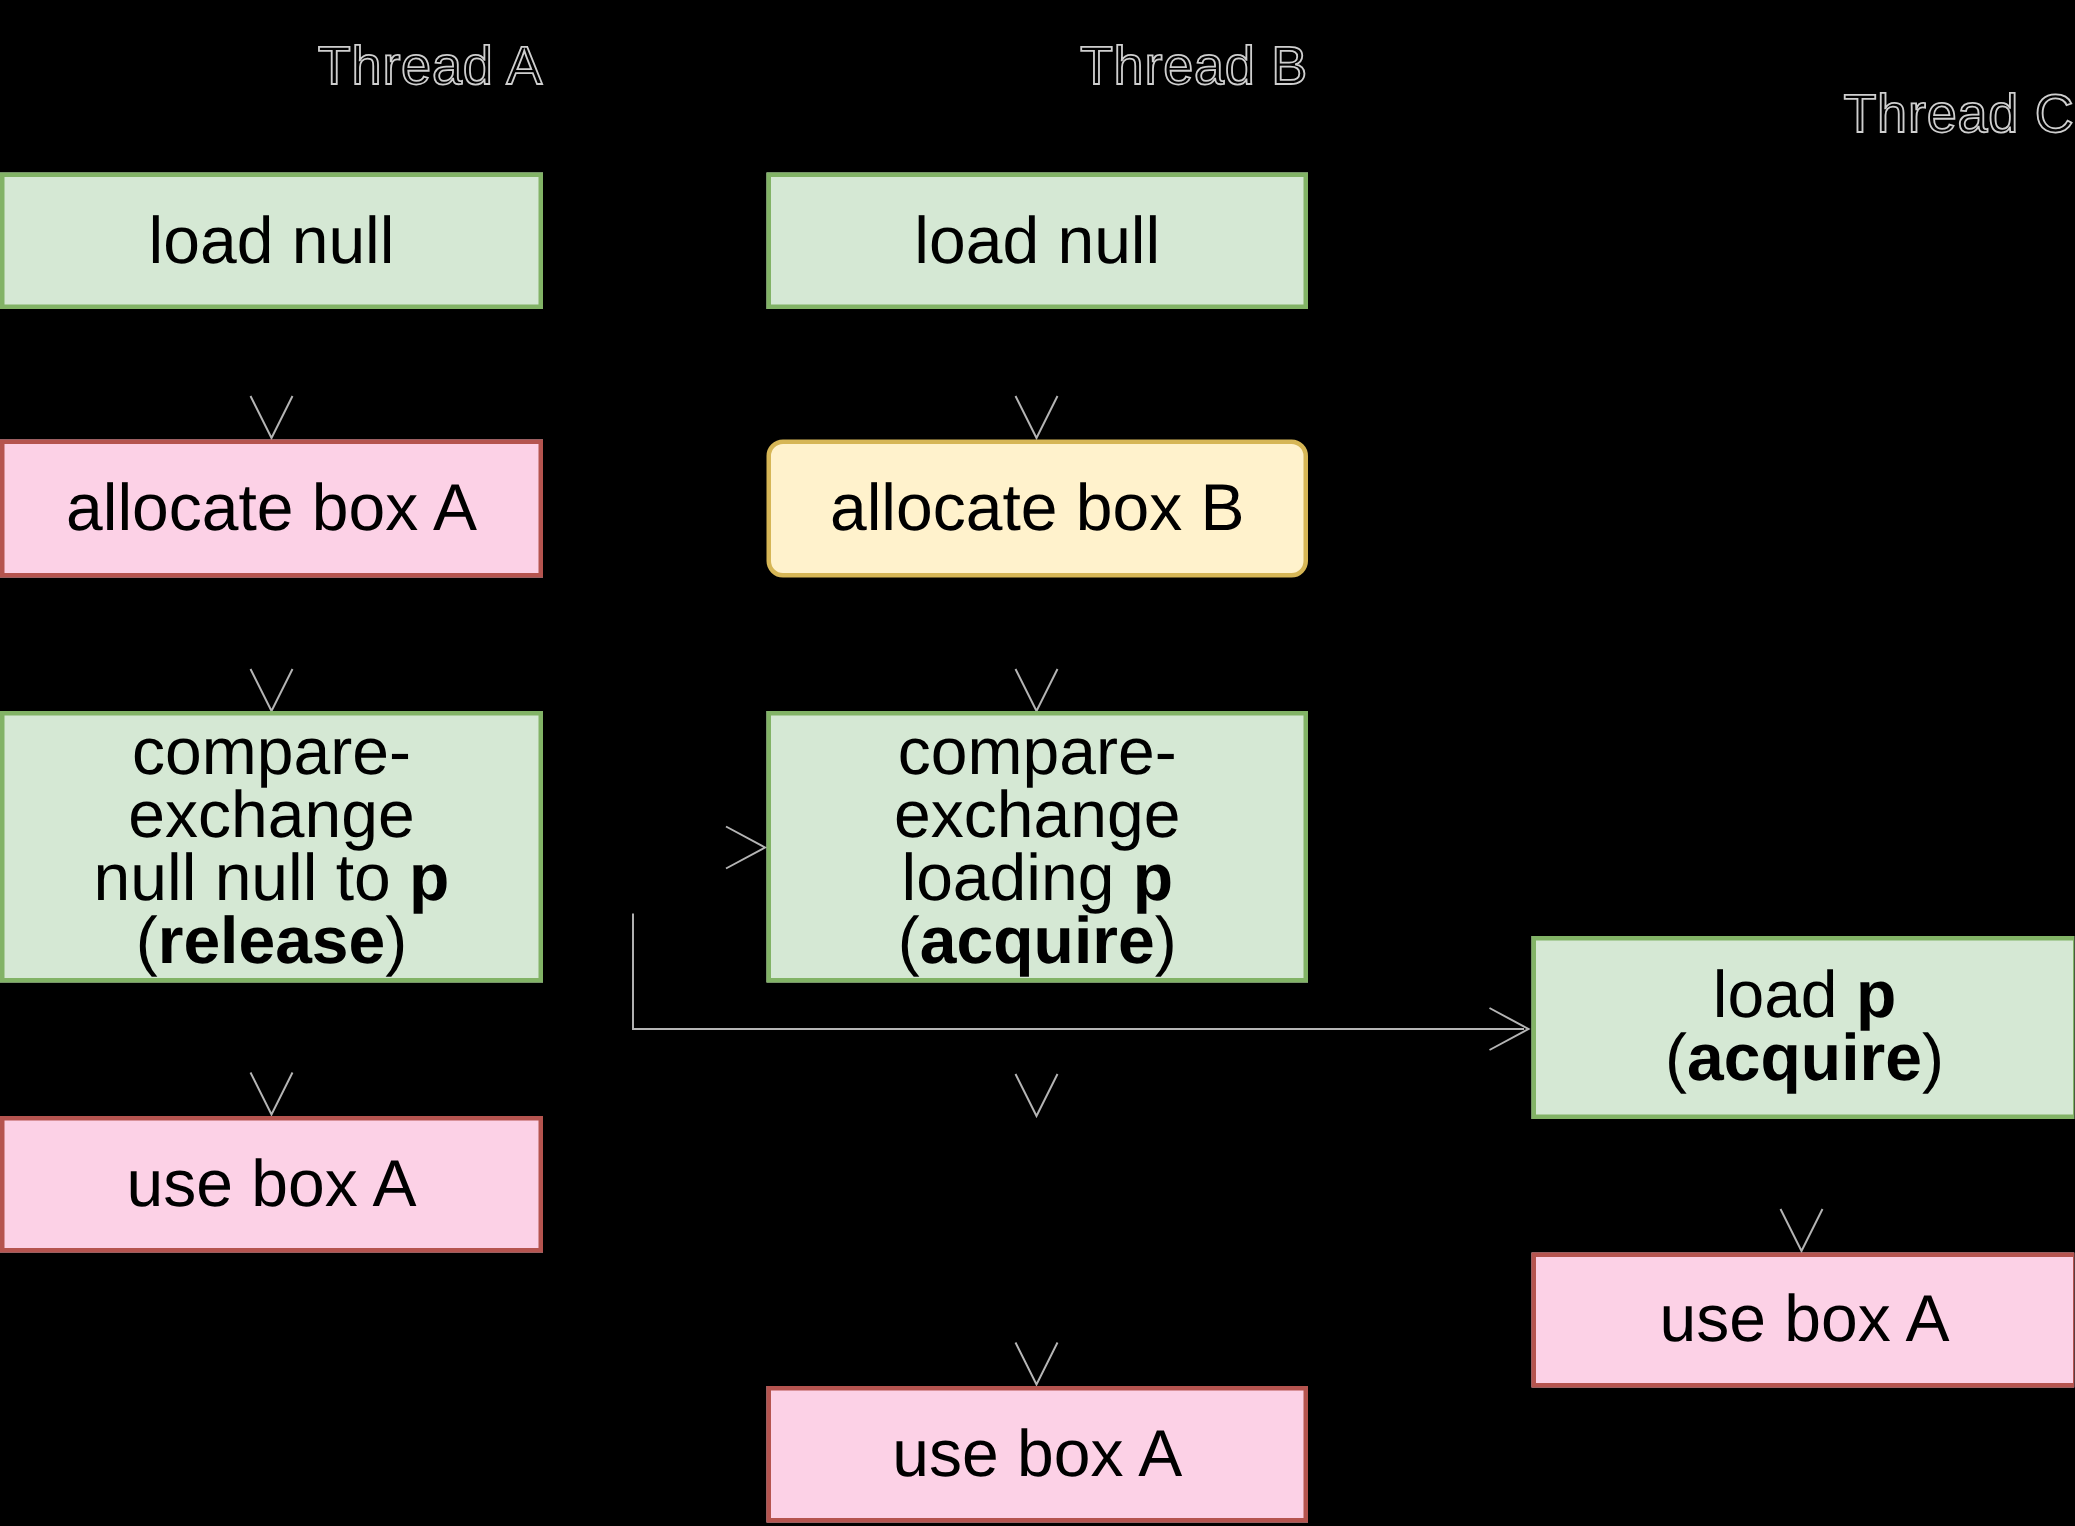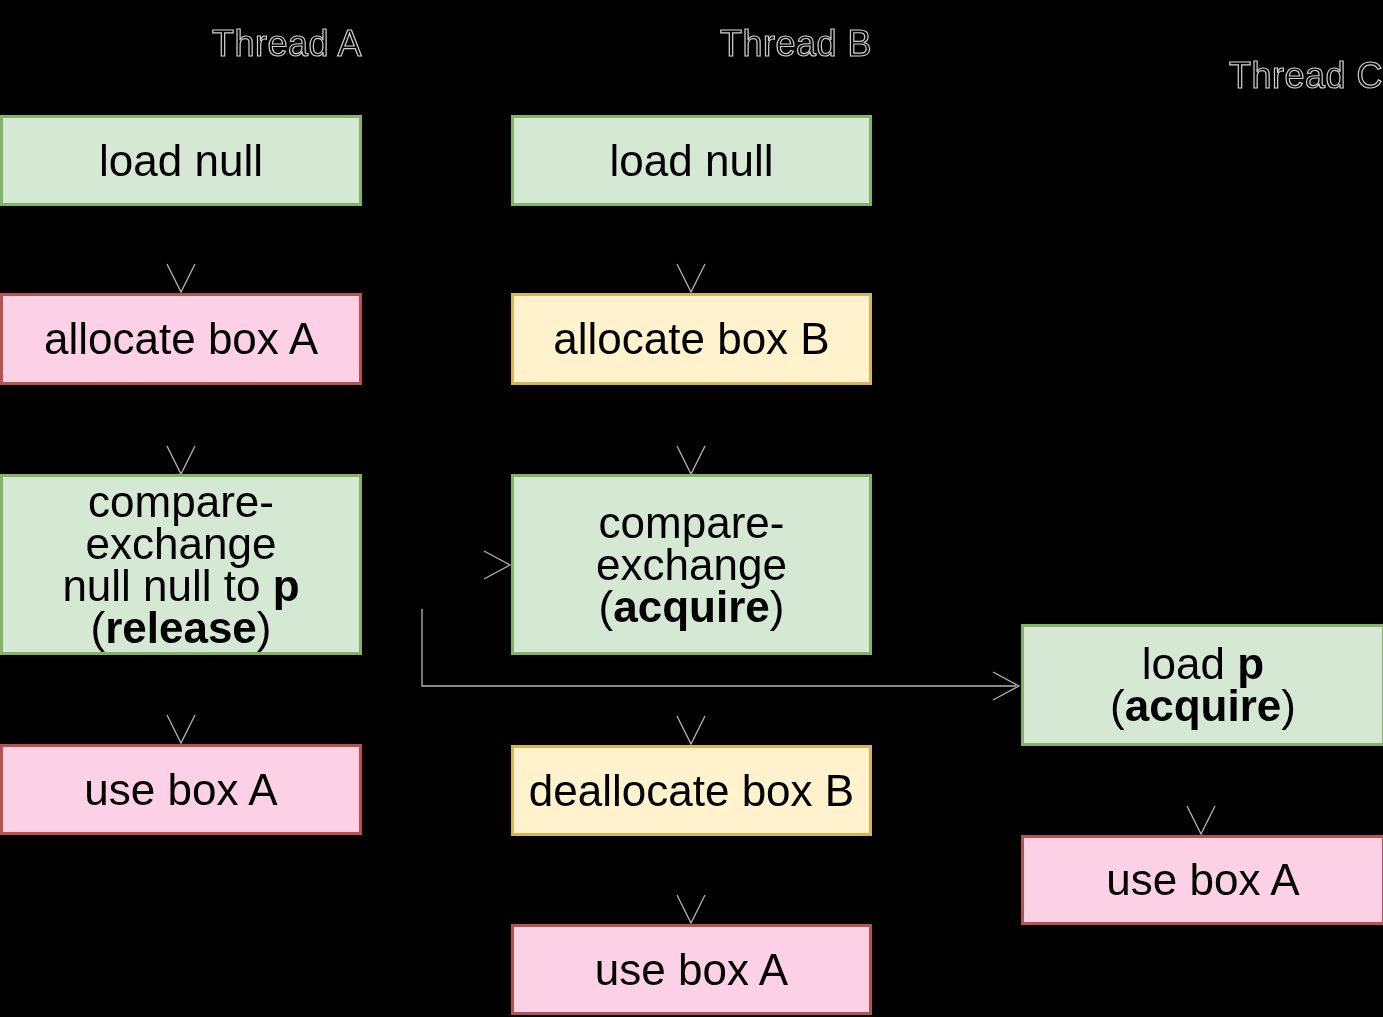--- a/index.html
+++ b/index.html
@@ -29,21 +29,21 @@
     flex-direction: column;
     align-items: center;
     justify-content: center;
     font-size: 44px;
     line-height: 42px;
     color: var(--box-text, #000);
     text-align: center;
   }
   .box.green  { background: var(--green-fill, #d5e8d4); border-color: var(--green-border, #82b366); }
   .box.pink   { background: var(--pink-fill, #fcd1e6);  border-color: var(--pink-border, #b5544f); }
-  .box.yellow { background: var(--yellow-fill, #fff2cc); border-color: var(--yellow-border, #d6b656); }
+  .box.yellow { background: var(--yellow-fill, #fff2cc); border-color: var(--yellow-border, #d6b656); border-radius: 11px; }
   .box b { font-weight: 700; }
   svg.arrows {
     position: absolute;
     left: 0; top: 0;
     width: 1383px; height: 1017px;
     pointer-events: none;
   }
   svg.arrows path, svg.arrows polyline {
     fill: none;
     stroke: var(--arrow-color, #c9c9c9);
@@ -95,24 +95,22 @@
   </div>
 
   <div class="box green" style="left:511px; top:115px; width:361px; height:91px;">
     <span>load null</span>
   </div>
   <div class="box yellow" style="left:511px; top:293px; width:361px; height:92px;">
     <span>allocate box B</span>
   </div>
   <div class="box green" style="left:511px; top:474px; width:361px; height:181px;">
     <div><span>compare-exchange</span></div>
+    <div><span>loading </span><b>p</b></div>
     <div><span>(</span><b>acquire</b><span>)</span></div>
-  </div>
-  <div class="box yellow" style="left:511px; top:745px; width:361px; height:91px;">
-    <span>deallocate box B</span>
   </div>
   <div class="box pink" style="left:511px; top:924px; width:361px; height:91px;">
     <span>use box A</span>
   </div>
 
   <div class="box green" style="left:1021px; top:624px; width:364px; height:122px;">
     <div><span>load </span><b>p</b></div>
     <div><span>(</span><b>acquire</b><span>)</span></div>
   </div>
   <div class="box pink" style="left:1021px; top:835px; width:364px; height:90px;">

